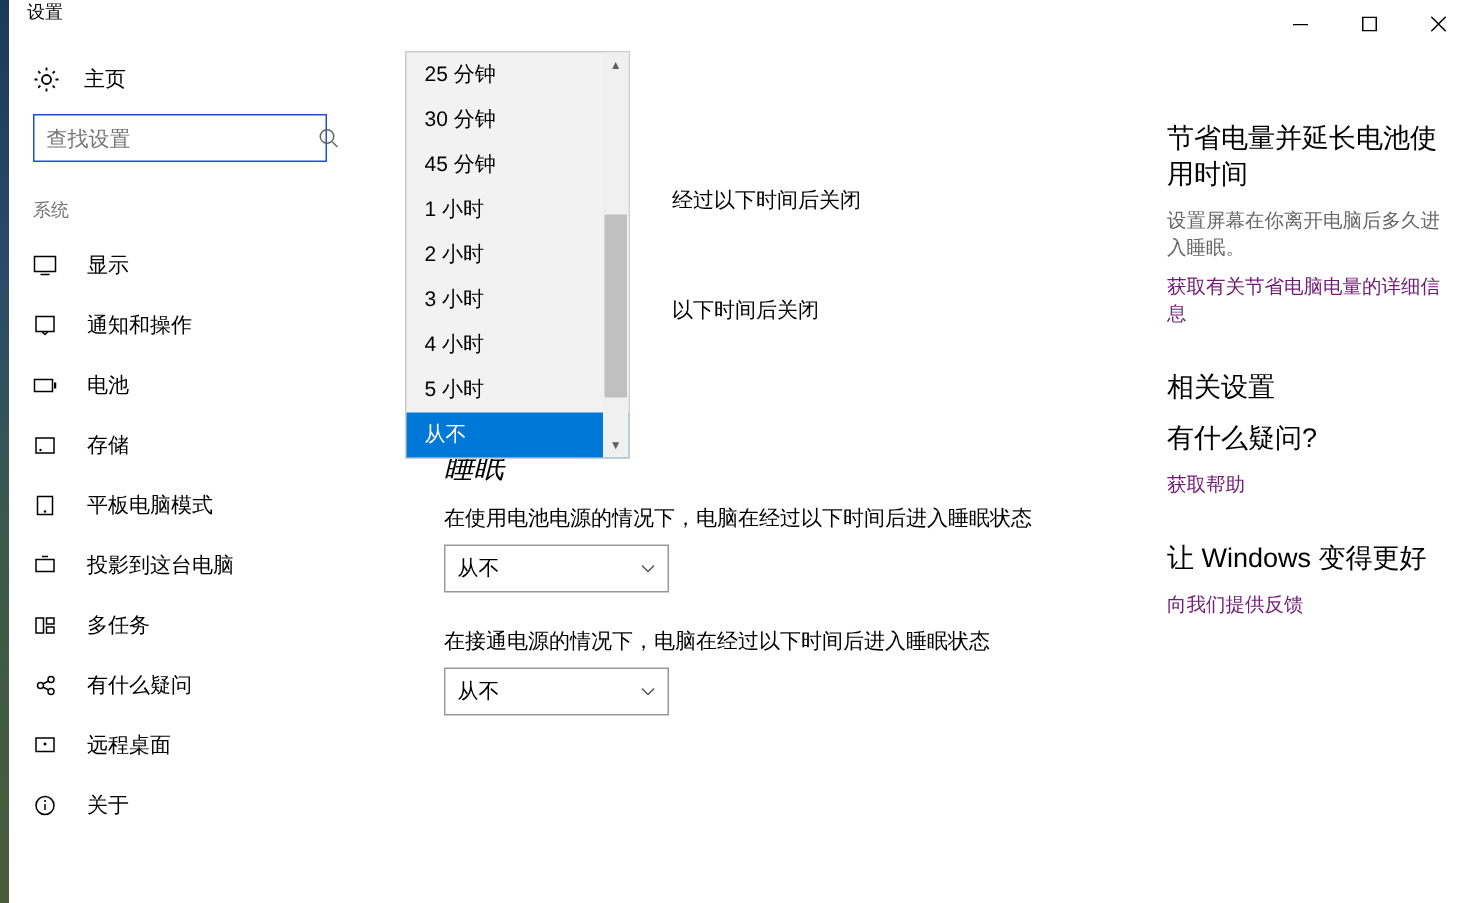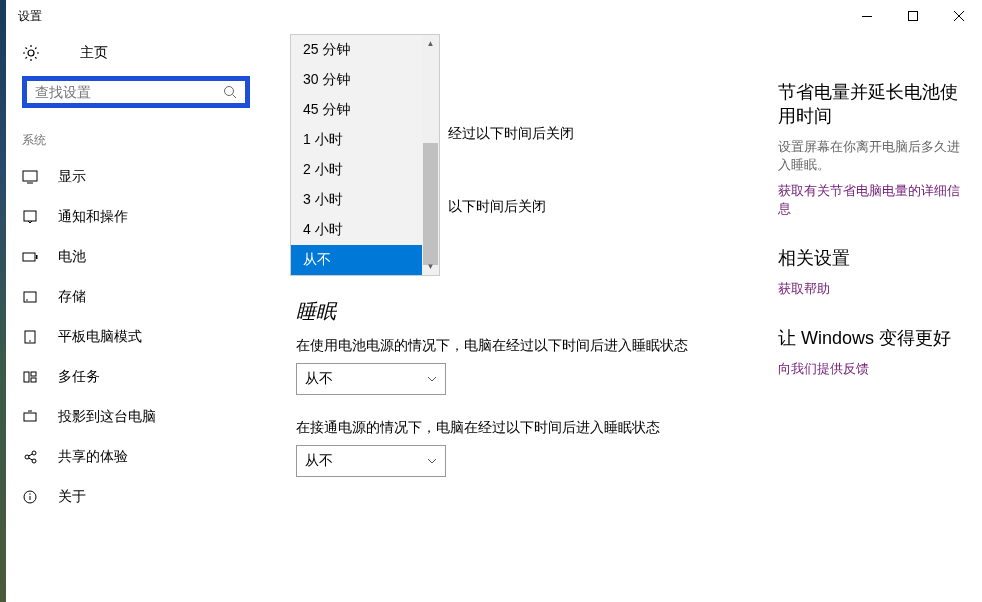--- a/index.html
+++ b/index.html
@@ -1,50 +1,50 @@
 <!DOCTYPE html>
 <html><head>
   <meta charset="utf-8">
   <style>
     * { margin: 0; padding: 0; box-sizing: border-box; font-family: "Microsoft YaHei", "Segoe UI", sans-serif; }
     body { background: #fff; width: 982px; height: 602px; overflow: hidden; position: relative; }
     
     
-    .titlebar { height: 32px; display: flex; align-items: center; padding-left: 12px; }
+    .titlebar { height: 32px; display: flex; align-items: flex-start; padding-left: 12px; }
     .titlebar-text { font-size: 12px; color: #000; }
     .titlebar-controls { margin-left: auto; display: flex; }
     .tb-btn { width: 46px; height: 32px; display: flex; align-items: center; justify-content: center; color: #000; font-size: 10px; }
     
     
     .left-edge { position: absolute; left: 0; top: 0; width: 6px; height: 100%; background: linear-gradient(#1a3a5a, #2a4a6a 30%, #3a5a4a 60%, #4a5a3a); z-index: 0; }
     
     .main-area { display: flex; position: relative; z-index: 1; background: #fff; margin-left: 6px; height: calc(100% - 0px); }
     
     
     .sidebar { width: 270px; padding-top: 0; }
-    .home-row { display: flex; padding: 12px 16px 14px; gap: 24px; }
+    .home-row { display: flex; padding: 12px 16px 14px; }
     .gear-icon { width: 18px; height: 18px; margin-right: 16px; display: inline-flex; align-items: center; justify-content: center; }
     .home-label { font-size: 14px; }
     
     .search-wrap { padding: 0 16px 16px; }
-    .search-box { width: 228px; height: 32px; border: 5px solid #1d4ed8; display: flex; align-items: center; padding: 0 8px; }
+    .search-box { width: 196px; height: 32px; border: 1px solid #1d4ed8; display: flex; align-items: center; padding: 0 8px; }
     .search-box input { border: none; outline: none; flex: 1; font-size: 14px; color: #666; background: transparent; }
     .search-icon { width: 14px; height: 14px; color: #666; }
     
     .category-label { padding: 8px 16px; font-size: 12px; color: #737373; }
     
     .nav-item { display: flex; align-items: center; padding: 11px 16px; font-size: 14px; color: #000; text-align: center; }
     .nav-item.active { color: #0078d7; }
     .nav-icon { width: 16px; height: 16px; margin-right: 20px; display: inline-flex; align-items: center; justify-content: center; }
     
     
     .content { flex: 1; padding: 0 20px; position: relative; }
     
     
-    .dropdown-list { position: absolute; left: 290px; top: 34px; width: 150px; background: #f2f2f2; border: 1px solid #ccc; z-index: 10; }
+    .dropdown-list { position: absolute; left: 270px; top: 34px; width: 150px; background: #f2f2f2; border: 1px solid #ccc; z-index: 10; }
     .dropdown-scrollbar { position: absolute; right: 0; top: 0; width: 17px; height: 100%; background: #f0f0f0; }
     .dropdown-sb-up, .dropdown-sb-down { position: absolute; width: 17px; height: 17px; display: flex; align-items: center; justify-content: center; font-size: 8px; color: #606060; }
     .dropdown-sb-up { top: 0; }
     .dropdown-sb-down { bottom: 0; }
     .dropdown-sb-thumb { position: absolute; right: 1px; top: 108px; width: 15px; height: 122px; background: #c0c0c0; }
     .dd-item { padding: 6px 12px; font-size: 14px; }
     .dd-item.selected { background: #0078d7; color: #fff; }
     
     .label-text { font-size: 14px; color: #000; display: block; }
     .section-heading { font-size: 20px; font-weight: 400; margin: 16px 0 12px; font-style: italic; }
@@ -154,48 +154,57 @@
       <span class="nav-icon">
           <svg width="14" height="14" viewBox="0 0 14 14">
             <rect x="2" y="1" width="10" height="12" fill="none" stroke="#000"></rect>
             <circle cx="7" cy="11" r="0.8" fill="#000"></circle>
           </svg>
         </span>
       <span>平板电脑模式</span>
     </div>
     <div class="nav-item">
       <span class="nav-icon">
+          <svg width="14" height="14" viewBox="0 0 14 14">
+            <rect x="1" y="3" width="12" height="8" fill="none" stroke="#000"></rect>
+            <path d="M5 1 l4 0" stroke="#000"></path>
+          </svg>
+        </span>
+      <span>投影到这台电脑</span>
+    </div>
+    <div class="nav-item">
+      <span class="nav-icon">
           <svg width="14" height="12" viewBox="0 0 14 12">
             <rect x="1" y="1" width="5" height="10" fill="none" stroke="#000"></rect>
             <rect x="8" y="1" width="5" height="4" fill="none" stroke="#000"></rect>
             <rect x="8" y="7" width="5" height="4" fill="none" stroke="#000"></rect>
           </svg>
         </span>
       <span>多任务</span>
-    </div>
-    <div class="nav-item">
-      <span class="nav-icon">
-          <svg width="14" height="14" viewBox="0 0 14 14">
-            <rect x="1" y="3" width="12" height="8" fill="none" stroke="#000"></rect>
-            <path d="M5 1 l4 0" stroke="#000"></path>
-          </svg>
-        </span>
-      <span>投影到这台电脑</span>
     </div>
     <div class="nav-item">
       <span class="nav-icon">
           <svg width="14" height="14" viewBox="0 0 14 14">
             <circle cx="4" cy="7" r="2" fill="none" stroke="#000"></circle>
             <circle cx="11" cy="3" r="2" fill="none" stroke="#000"></circle>
             <circle cx="11" cy="11" r="2" fill="none" stroke="#000"></circle>
             <line x1="5.5" y1="6" x2="9.5" y2="4" stroke="#000"></line>
             <line x1="5.5" y1="8" x2="9.5" y2="10" stroke="#000"></line>
           </svg>
         </span>
-      <span>共享的体验</span>
+      <span>有什么疑问</span>
+    </div>
+    <div class="nav-item">
+      <span class="nav-icon">
+          <svg width="14" height="14" viewBox="0 0 14 14">
+            <rect x="1" y="2" width="12" height="9" fill="none" stroke="#000"></rect>
+            <path d="M6 6 l2 0 M7 5 l0 2" stroke="#000"></path>
+          </svg>
+        </span>
+      <span>远程桌面</span>
     </div>
     <div class="nav-item">
       <span class="nav-icon">
           <svg width="14" height="14" viewBox="0 0 14 14">
             <circle cx="7" cy="7" r="6" fill="none" stroke="#000"></circle>
             <line x1="7" y1="6" x2="7" y2="10" stroke="#000"></line>
             <circle cx="7" cy="4" r="0.7" fill="#000"></circle>
           </svg>
         </span>
       <span>关于</span>
@@ -238,35 +247,37 @@
     </div>
   </div>
 
   <div class="rightpanel" style="padding-top:80px;">
     <div class="rp-heading">节省电量并延长电池使用时间</div>
     <div class="rp-text">设置屏幕在你离开电脑后多久进入睡眠。</div>
     <a class="rp-link">获取有关节省电脑电量的详细信息</a>
 
     <div class="rp-heading">相关设置</div>
 
+    <div class="rp-heading">有什么疑问?</div>
     <a class="rp-link">获取帮助</a>
 
     <div class="rp-heading">让 Windows 变得更好</div>
     <a class="rp-link">向我们提供反馈</a>
   </div>
 
 </div>
 
 <div class="dropdown-list">
   <div class="dd-item">25 分钟</div>
   <div class="dd-item">30 分钟</div>
   <div class="dd-item">45 分钟</div>
   <div class="dd-item">1 小时</div>
   <div class="dd-item">2 小时</div>
   <div class="dd-item">3 小时</div>
   <div class="dd-item">4 小时</div>
+  <div class="dd-item">5 小时</div>
   <div class="dd-item selected">从不</div>
   <div class="dropdown-scrollbar">
     <div class="dropdown-sb-up">▲</div>
     <div class="dropdown-sb-thumb"></div>
     <div class="dropdown-sb-down">▼</div>
   </div>
 </div>
 
 </body></html>

